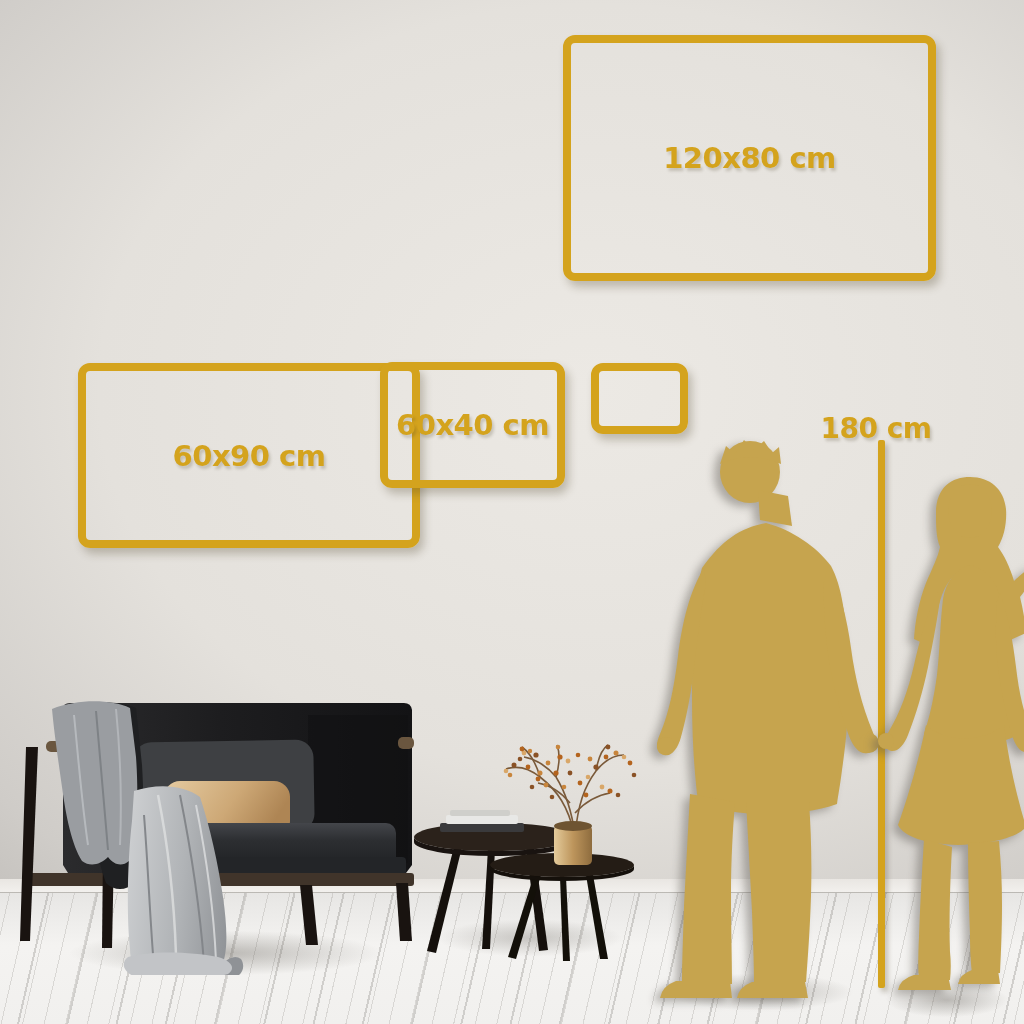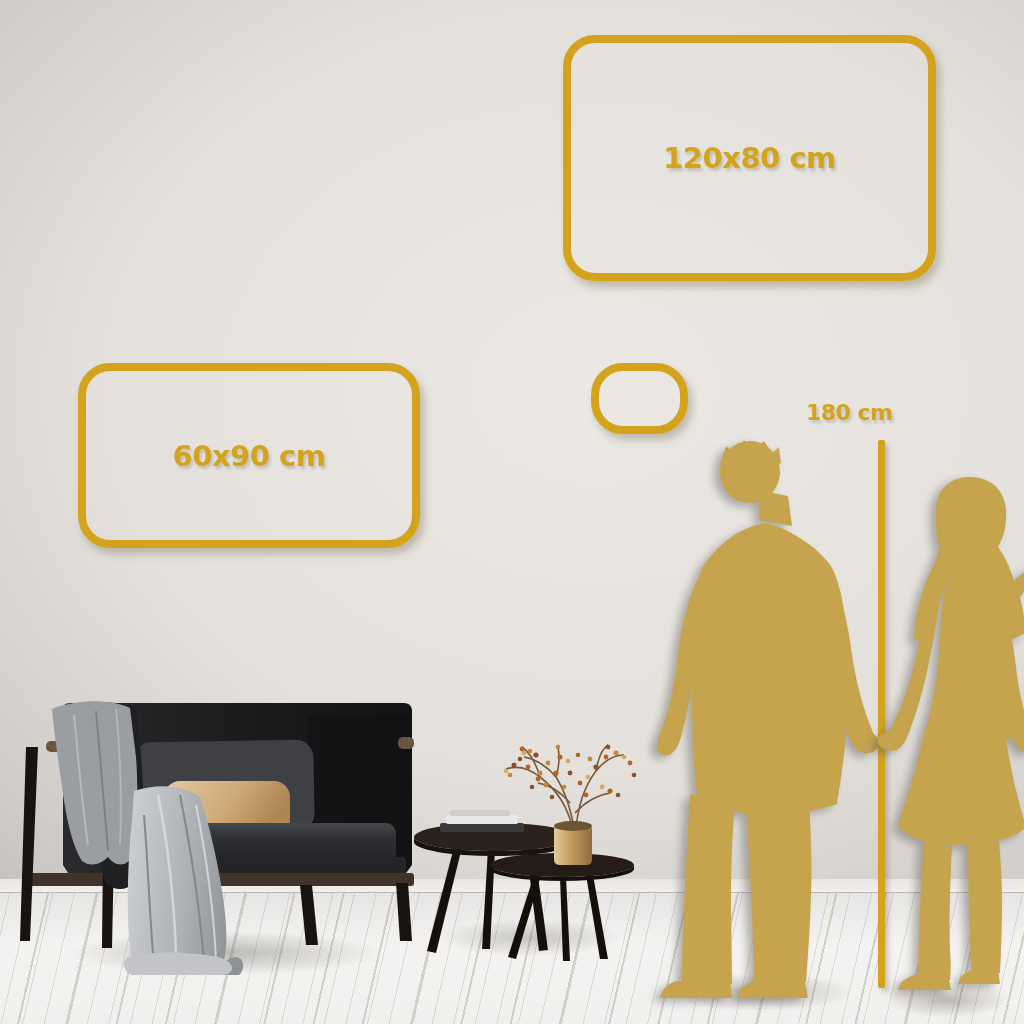--- a/index.html
+++ b/index.html
@@ -15,34 +15,34 @@
     background:
       repeating-linear-gradient(103deg, rgba(158,155,150,0.0) 0 9px, rgba(158,155,150,0.30) 9px 10px, rgba(158,155,150,0.0) 10px 21px),
       repeating-linear-gradient(103deg, rgba(120,117,112,0.0) 0 46px, rgba(120,117,112,0.28) 46px 48px),
       linear-gradient(#E7E6E4,#F4F3F1 40%,#F1F0EE);}
   .fshadow{position:absolute;background:radial-gradient(ellipse closest-side, rgba(105,101,94,0.40), rgba(105,101,94,0) 72%);}
   .sh-sofa{left:8px;top:922px;width:436px;height:62px;}
   .sh-tables{left:402px;top:912px;width:256px;height:52px;opacity:.8;}
   .sh-man{left:630px;top:966px;width:260px;height:52px;}
   .sh-woman{left:862px;top:976px;width:170px;height:48px;}
 
-  .size-frame{position:absolute;box-sizing:border-box;border:8px solid #D4A31D;border-radius:32px;
+  .size-frame{position:absolute;box-sizing:border-box;border:8px solid #D4A31D;border-radius:12px;
     display:flex;align-items:center;justify-content:center;
     box-shadow:4px 6px 9px rgba(75,63,35,0.28);}
   .size-label{font-weight:bold;font-size:29px;color:#D4A31D;letter-spacing:-0.5px;
     text-shadow:2px 3px 3px rgba(75,63,35,0.22);white-space:nowrap;}
   .f150{left:80px;top:35px;width:467px;height:313px;}
   .f120{left:563px;top:35px;width:373px;height:246px;}
   .f6090{left:78px;top:363px;width:342px;height:185px;}
   .f6040{left:380px;top:362px;width:185px;height:126px;}
   .f3020{left:591px;top:363px;width:97px;height:71px;}
   .floating-label{position:absolute;font-weight:bold;font-size:28px;color:#D4A31D;
     letter-spacing:-0.5px;text-shadow:2px 3px 3px rgba(75,63,35,0.22);white-space:nowrap;}
   .label-3020{left:589px;top:323px;}
-  .height-label{left:806px;top:400px;width:140px;font-size:22px;}
+  .height-label{left:806px;top:412px;width:140px;text-align:center;font-size:28px;}
   .height-line{position:absolute;left:878px;top:440px;width:7px;height:548px;
     background:#D4A31D;border-radius:2px;box-shadow:3px 4px 5px rgba(75,63,35,0.28);}
   .figure{position:absolute;filter:drop-shadow(-6px 4px 4px rgba(98,94,86,0.45));}
   .man{left:642px;top:438px;}
   .woman{left:870px;top:475px;}
   svg{display:block;}
 </style>
 </head>
 <body>
 
@@ -196,20 +196,23 @@
       <ellipse cx="163" cy="91" rx="19" ry="5" fill="#6E5432"></ellipse>
     </g>
   </svg>
 
   <div class="size-frame f120">
     <span class="size-label">120x80 cm</span>
   </div>
   <div class="size-frame f6090">
     <span class="size-label">60x90 cm</span>
   </div>
+  <div class="size-frame f6040">
+    <span class="size-label">60x40 cm</span>
+  </div>
   <div class="size-frame f3020"></div>
 
   <div class="floating-label height-label">180 cm</div>
   <div class="height-line"></div>
 
   <svg class="figure man" width="240" height="565" viewBox="0 0 240 565">
     <g fill="#C6A44E">
       <ellipse cx="108" cy="34" rx="30" ry="31"></ellipse>
       <path d="M78,26 L84,8 L93,16 L102,2 L112,12 L122,3 L130,15 L137,9 L139,26 Q108,12 78,26 Z"></path>
       <path d="M116,52 L146,58 L150,88 L118,82 Z"></path>

